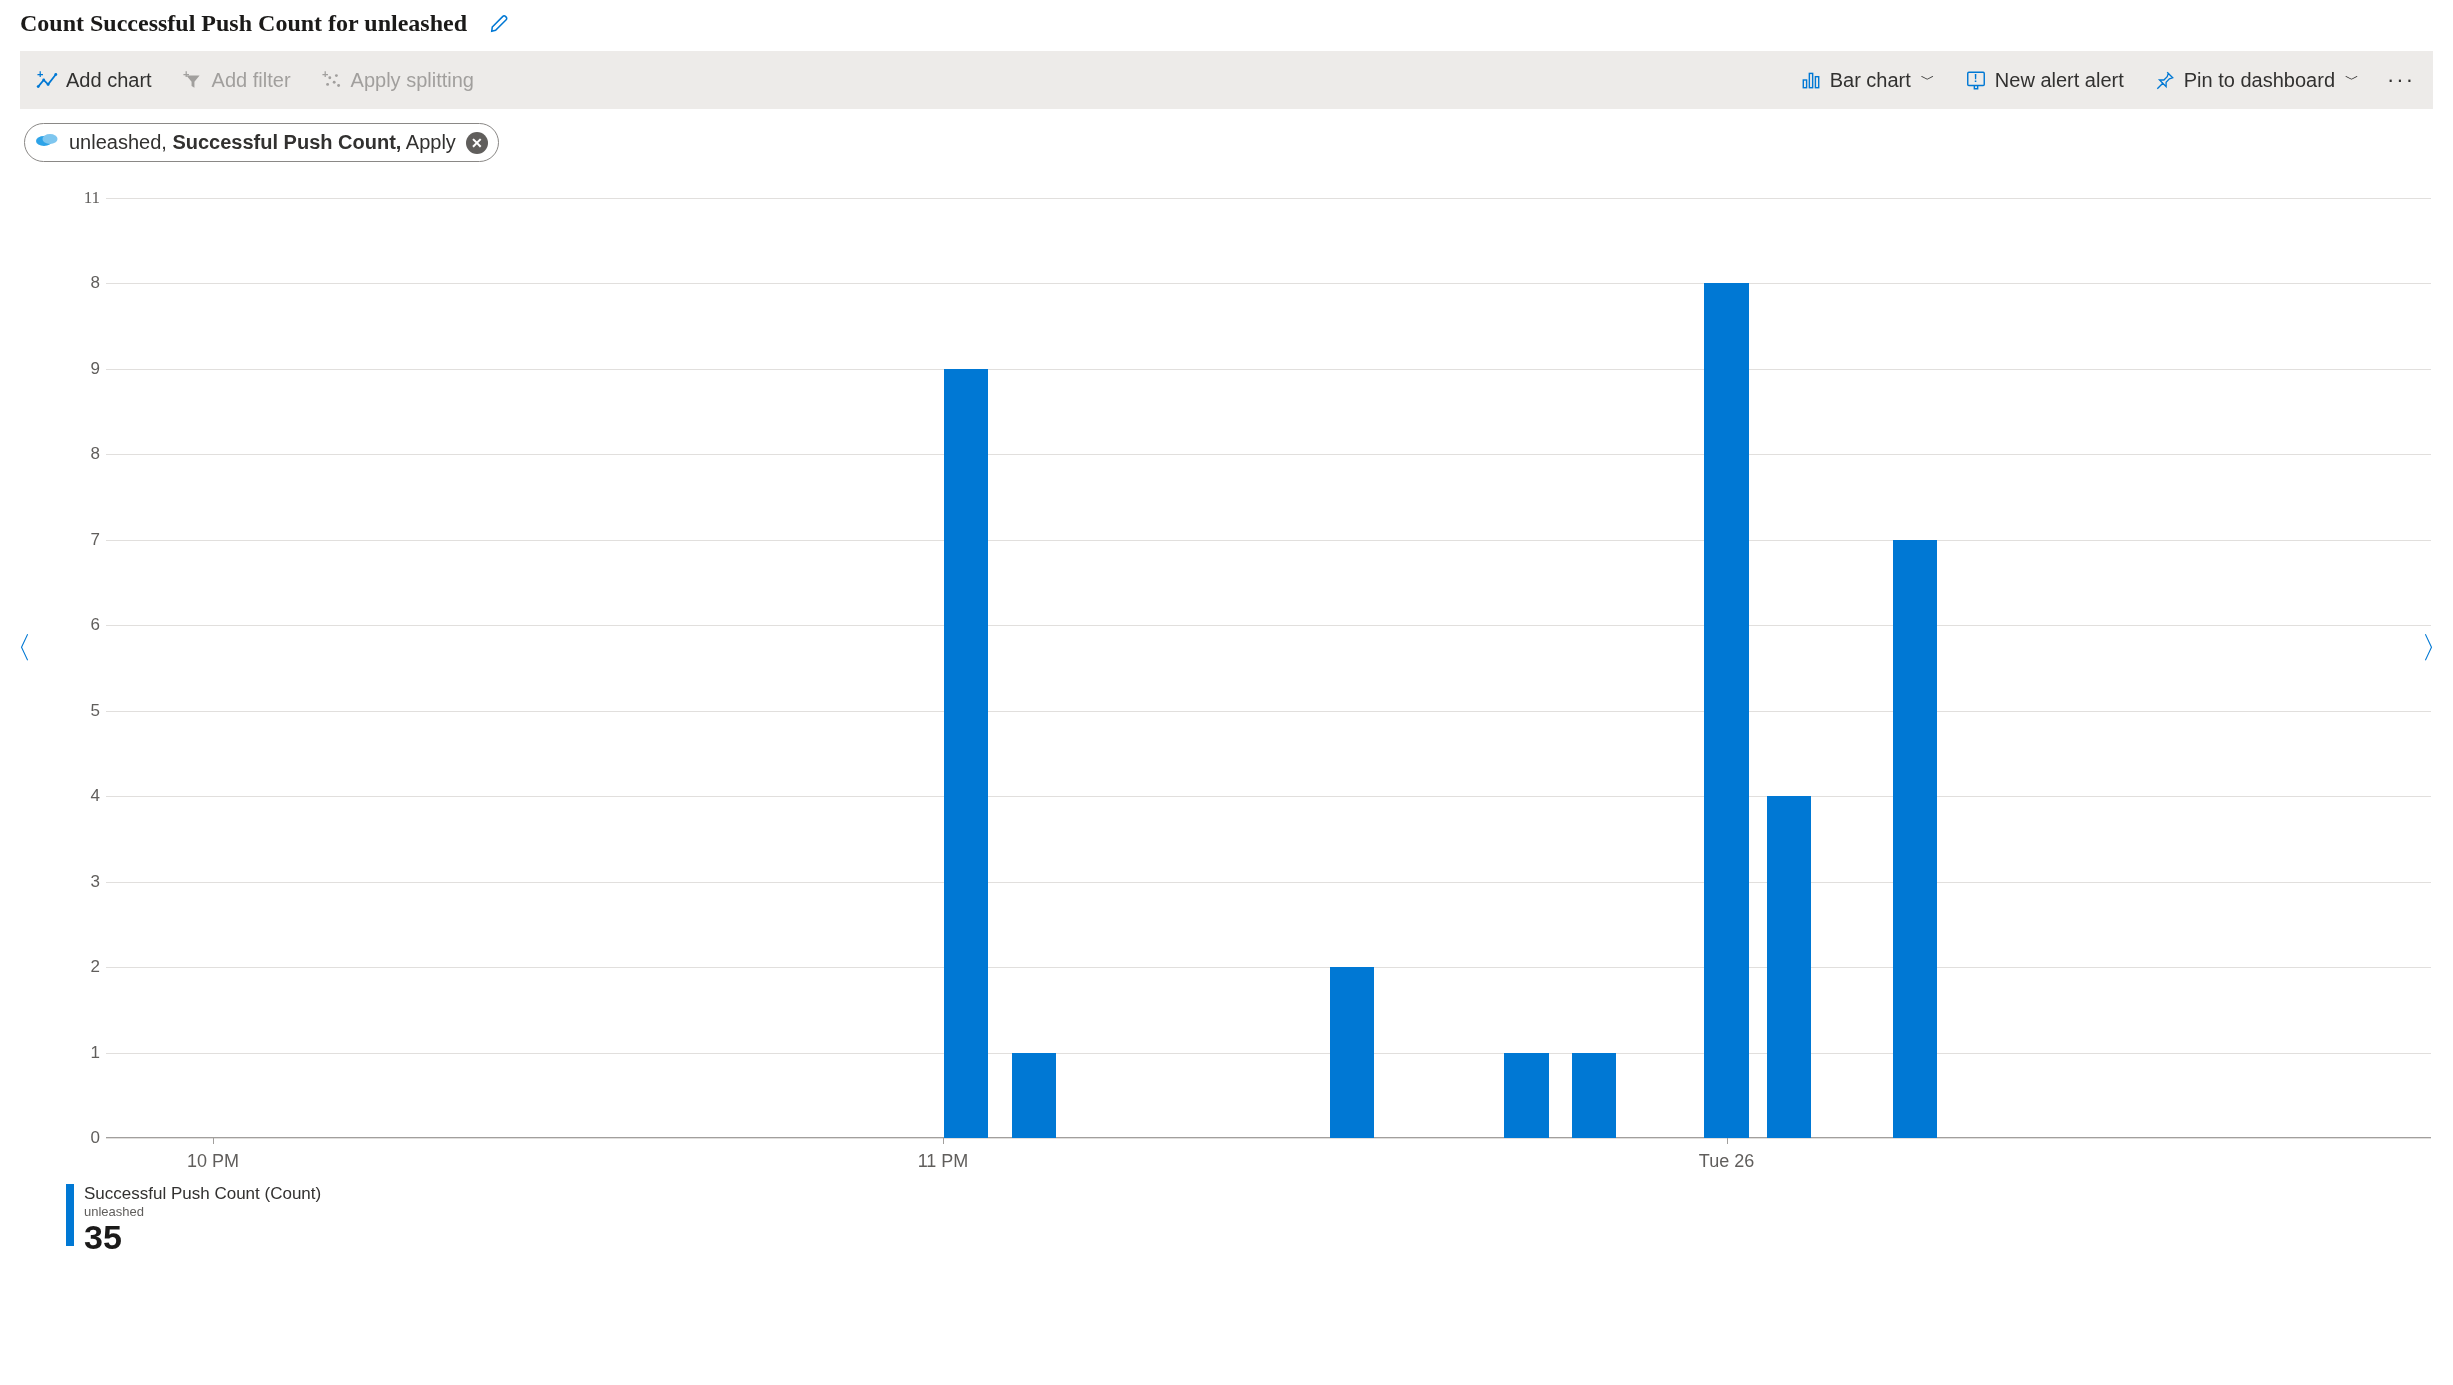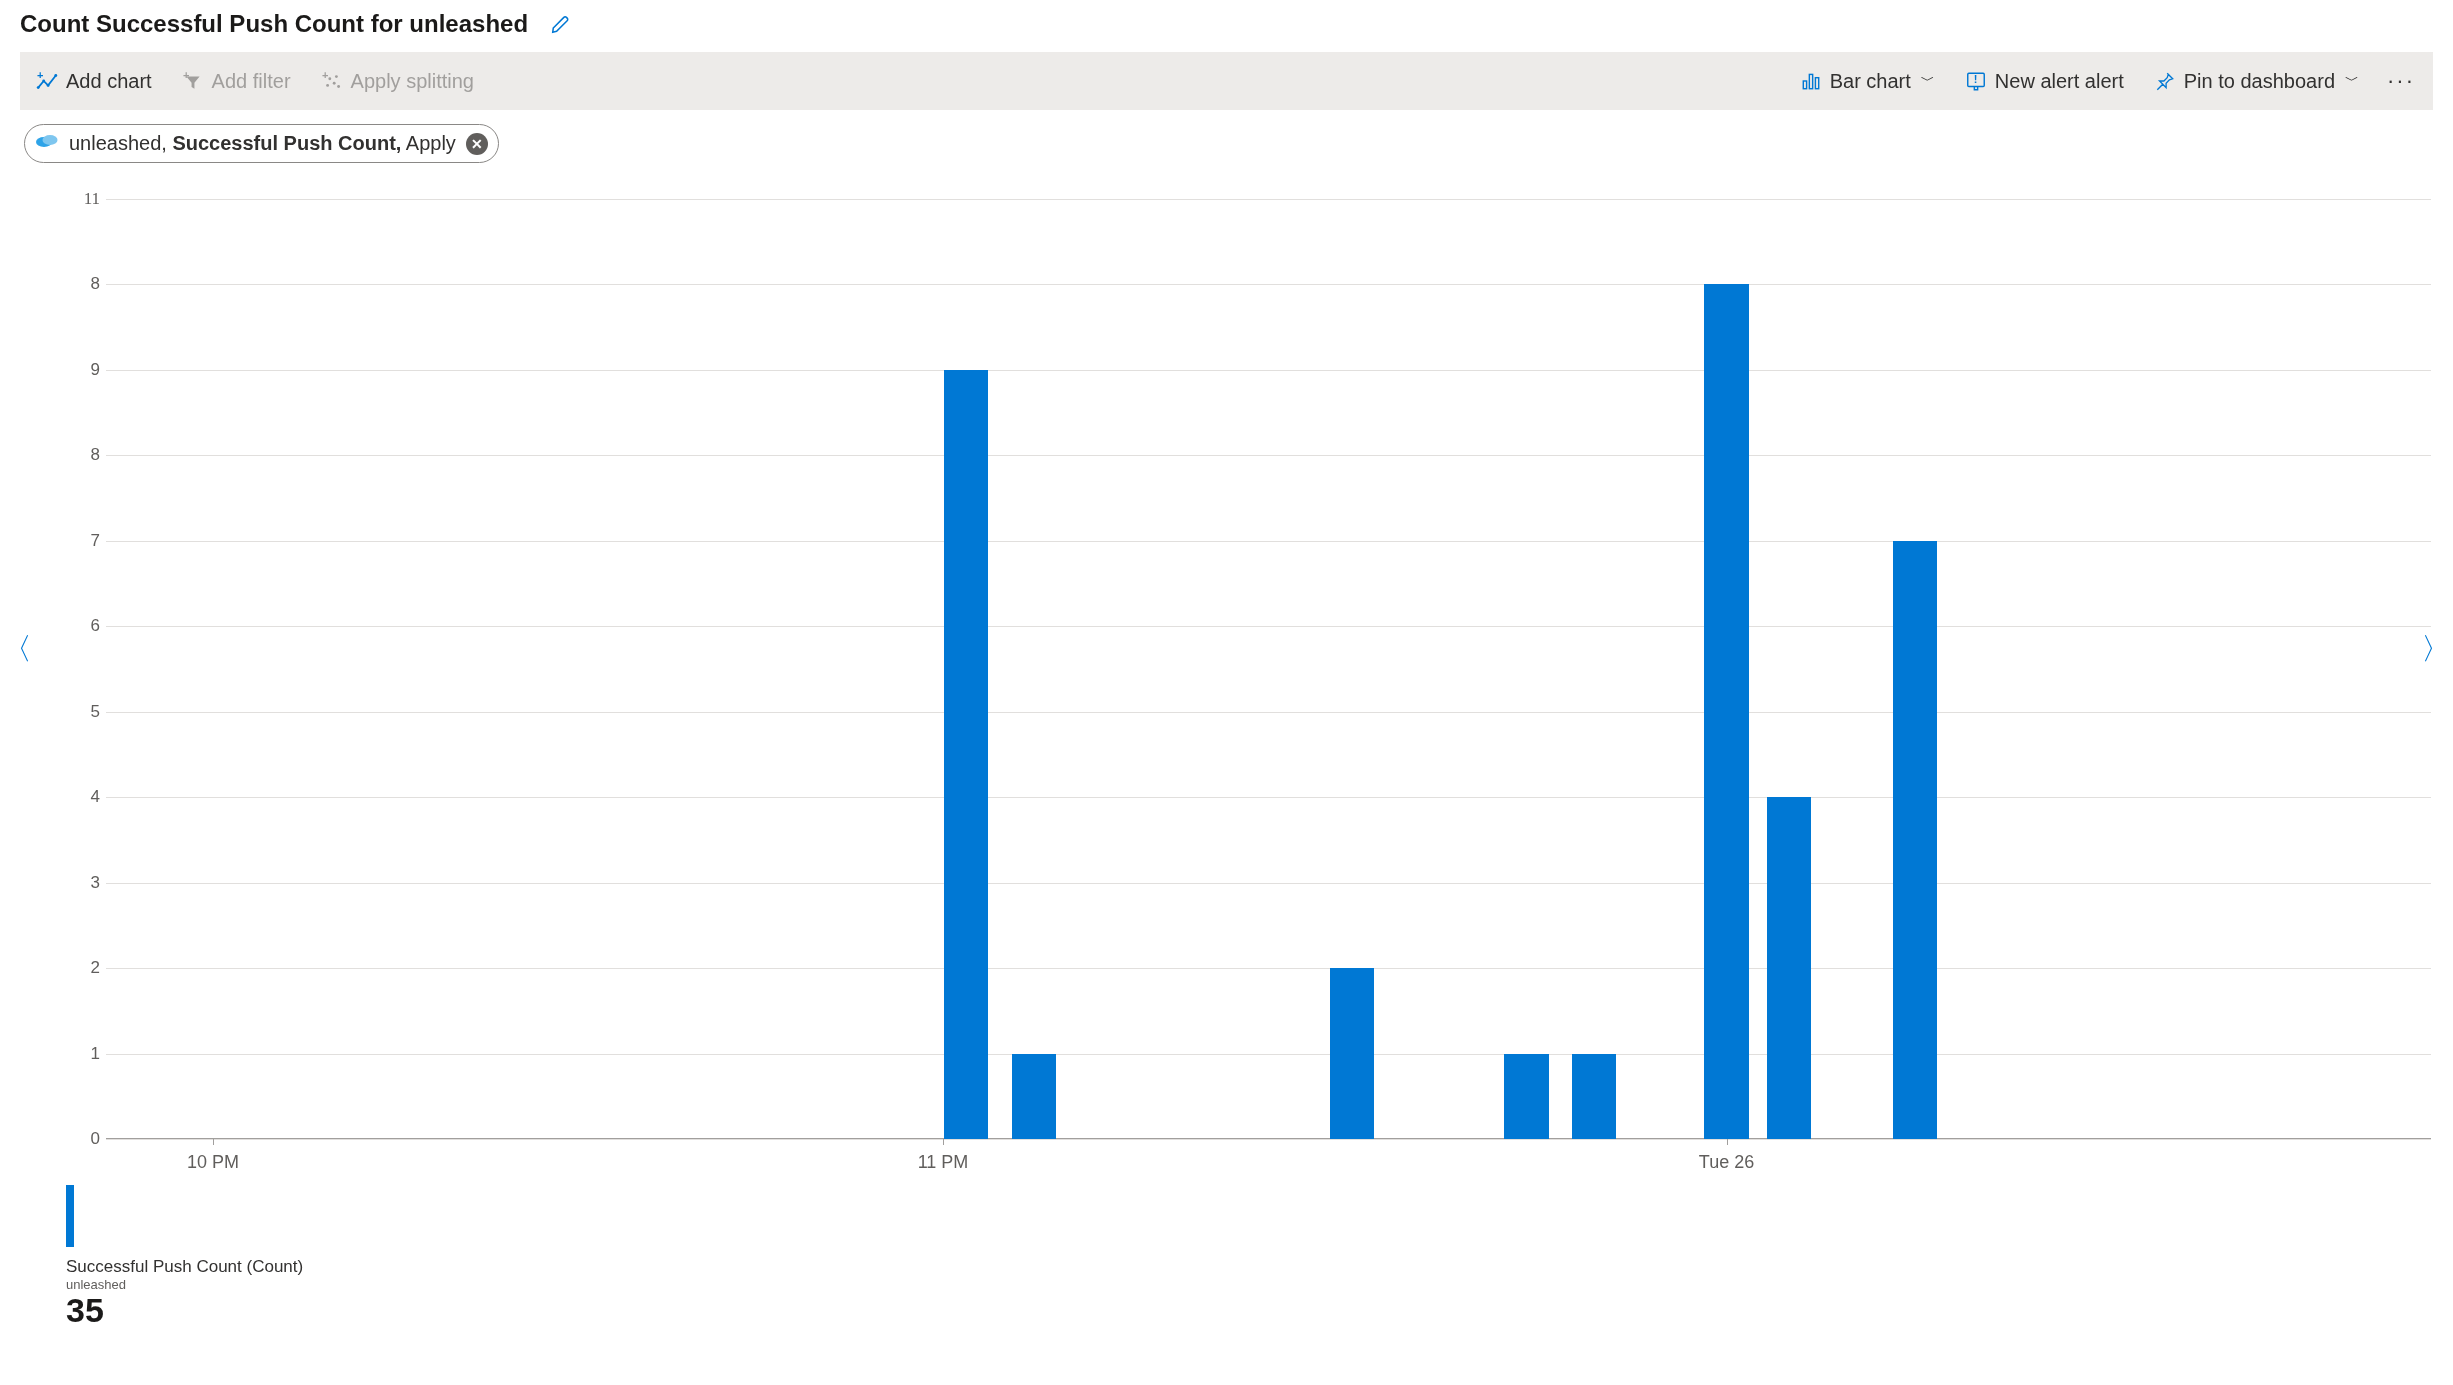--- a/index.html
+++ b/index.html
@@ -16,20 +16,21 @@
   }
   * { box-sizing: border-box; }
 
   .page { padding: 6px 20px 20px 20px; }
 
   .title-row {
     display: flex;
     align-items: center;
     gap: 22px;
     padding: 4px 0 14px 0;
+    font-family: Liberation Serif, serif;
   }
   .title-row h1 {
     font-size: 24px;
     font-weight: 600;
     margin: 0;
     color: #1b1a19;
   }
   .edit-icon svg { width: 22px; height: 22px; color: #0078d4; }
 
   .toolbar {
@@ -135,21 +136,20 @@
     position:absolute; bottom:0;
     background:#0078d4;
   }
 
   .legend-block {
     margin-top: 46px;
     margin-left: 46px;
     display:flex;
     align-items:flex-start;
     gap:10px;
-    flex-direction:column;
   }
   .legend-swatch { width:8px; height:62px; background:#0078d4; }
   .legend-text .ln1 { font-size:17px; color:#323130; }
   .legend-text .ln2 { font-size:13px; color:#605e5c; }
   .legend-text .val { font-size:34px; font-weight:600; color:#1b1a19; line-height:1.1; }
 </style>
 </head>
 <body>
 
 <div class="page">

